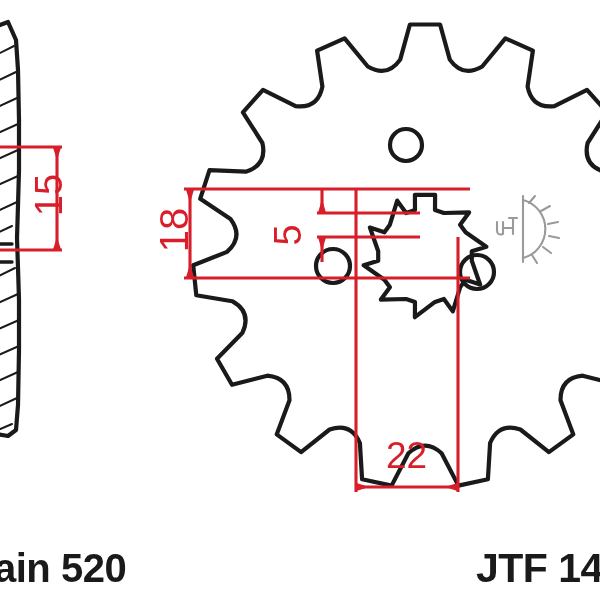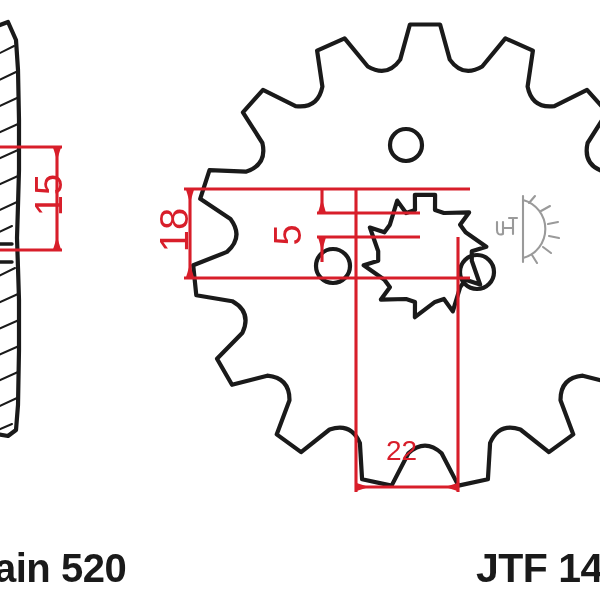--- a/index.html
+++ b/index.html
@@ -82,21 +82,21 @@
     white-space: nowrap;
     line-height: 1;
     user-select: none;
   }
   #caption-left  { left: -6px;  top: 548px; font-size: 40px; letter-spacing: -0.5px; }
   #caption-right { left: 476px; top: 548px; font-size: 41px; letter-spacing: -0.5px; }
 
   #dim-15 { left: 28px;  top: 176px; font-size: 38px; transform: rotate(-90deg); }
   #dim-18 { left: 152px; top: 210px; font-size: 40px; transform: rotate(-90deg); }
   #dim-5  { left: 277px; top: 216px; font-size: 38px; transform: rotate(-90deg); }
-  #dim-22 { left: 386px; top: 437px; font-size: 28px; }
+  #dim-22 { left: 386px; top: 437px; font-size: 37px; }
 </style>
 </head>
 <body>
 
 <div id="drawing-root">
 
   <svg class="layer" viewBox="0 0 600 600">
 
     <g>
 

